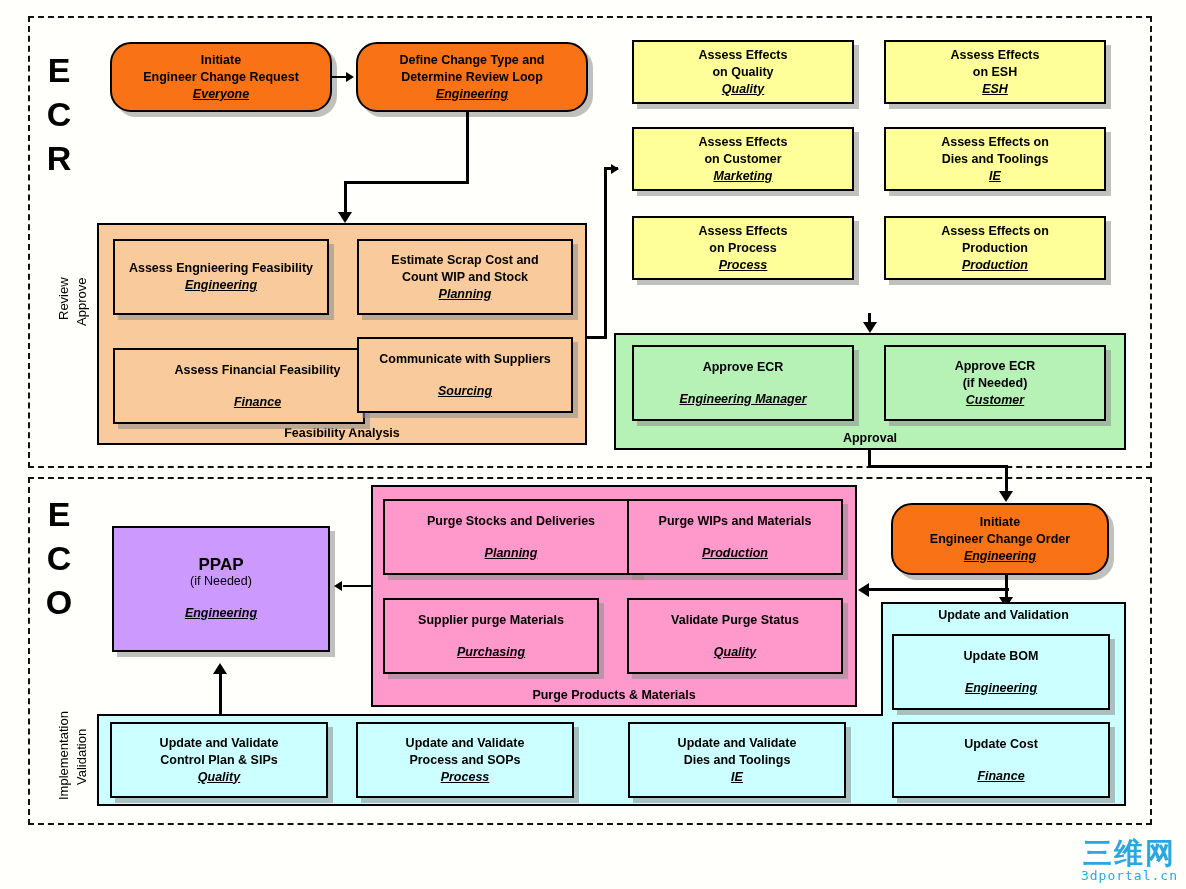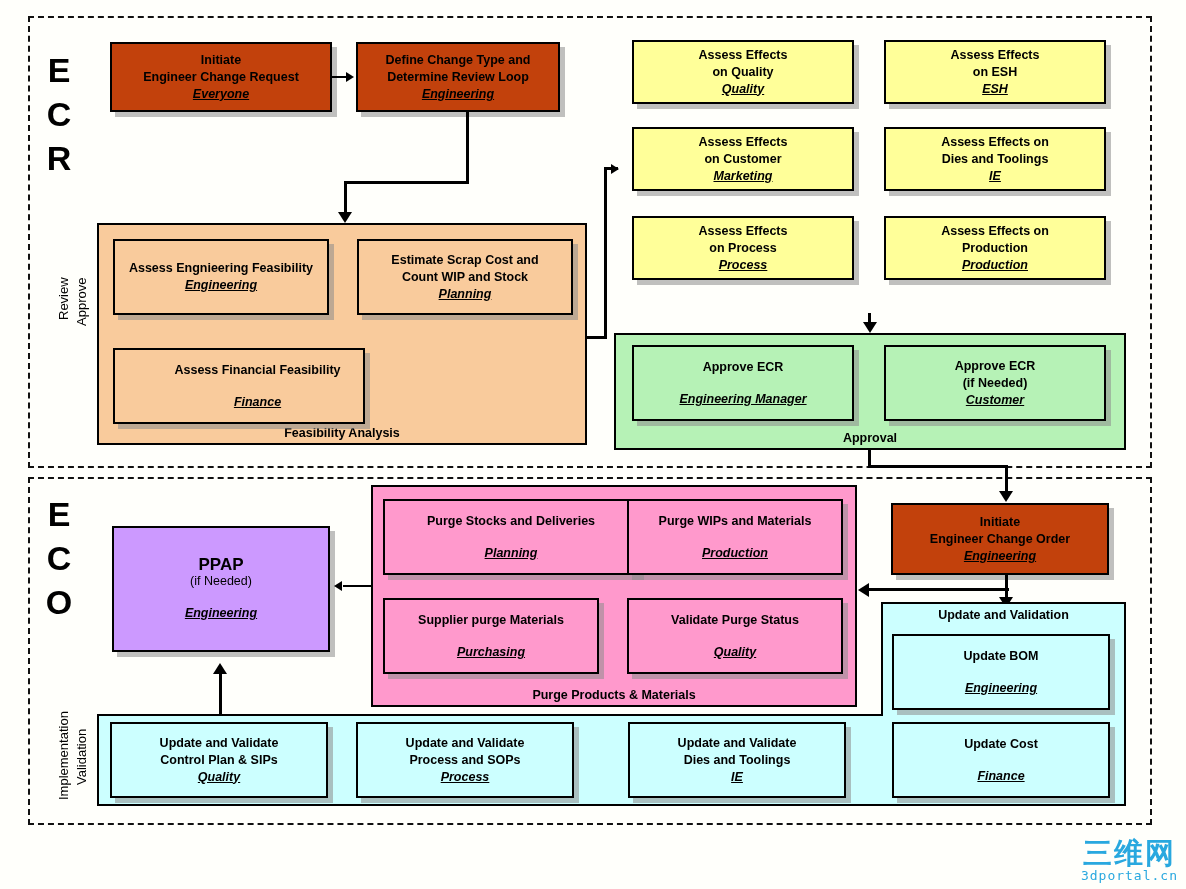--- a/index.html
+++ b/index.html
@@ -89,21 +89,21 @@
   .group.title-bottom > .group-title{bottom:3px;}
   .group.title-top > .group-title{top:4px;}
 
   
   .fill-yellow{background:#ffff99;}
   .fill-orange{background:#f9cb9c;}
   .fill-green {background:#b6f2b6;}
   .fill-pink  {background:#ff99cc;}
   .fill-cyan  {background:#ccffff;}
   .fill-purple{background:#cc99ff;}
-  .fill-white {background:#c2410c;}
+  .fill-white {background:#f97316;border-radius:21px;}
 
   
   .ln-h,.ln-v{position:absolute;background:#000;}
   .ln-h{height:3px;}
   .ln-v{width:3px;}
   .arrow{position:absolute;width:0;height:0;}
   .arrow.down {border-left:7px solid transparent;border-right:7px solid transparent;border-top:11px solid #000;}
   .arrow.up   {border-left:7px solid transparent;border-right:7px solid transparent;border-bottom:11px solid #000;}
   .arrow.right{border-top:7px solid transparent;border-bottom:7px solid transparent;border-left:11px solid #000;}
   .arrow.left {border-top:7px solid transparent;border-bottom:7px solid transparent;border-right:11px solid #000;}
@@ -161,21 +161,21 @@
 
   <div class="vlabel" style="left:56px;top:800px;">Implementation</div>
   <div class="vlabel" style="left:74px;top:785px;">Validation</div>
 
   <div class="node fill-white" style="left:110px;top:42px;width:222px;height:70px;">
     <span class="ln">Initiate</span>
     <span class="ln">Engineer Change Request</span>
     <span class="owner">Everyone</span>
   </div>
 
-  <div class="node fill-white" style="left:356px;top:42px;width:204px;height:70px;">
+  <div class="node fill-white" style="left:356px;top:42px;width:232px;height:70px;">
     <span class="ln">Define Change Type and</span>
     <span class="ln">Determine Review Loop</span>
     <span class="owner">Engineering</span>
   </div>
 
   <div class="ln-h thin" style="left:332px;top:76px;width:16px;"></div>
   <div class="arrow thin right" style="left:346px;top:72px;"></div>
 
   <div class="ln-v" style="left:466px;top:112px;height:72px;"></div>
   <div class="ln-h" style="left:344px;top:181px;width:125px;"></div>
@@ -195,20 +195,24 @@
     <span class="ln">Estimate Scrap Cost and</span>
     <span class="ln">Count WIP and Stock</span>
     <span class="owner">Planning</span>
   </div>
 
   <div class="node fill-orange" style="left:113px;top:348px;width:252px;height:76px;padding-left:41px;">
     <span class="ln">Assess Financial Feasibility</span>
     <span class="owner gap">Finance</span>
   </div>
 
+  <div class="node fill-orange" style="left:357px;top:337px;width:216px;height:76px;">
+    <span class="ln">Communicate with Suppliers</span>
+    <span class="owner gap">Sourcing</span>
+  </div>
 
   <div class="ln-h" style="left:585px;top:336px;width:22px;"></div>
   <div class="ln-v" style="left:604px;top:167px;height:172px;"></div>
   <div class="ln-h" style="left:604px;top:167px;width:14px;"></div>
   <div class="arrow thin right" style="left:611px;top:164px;"></div>
 
 
   <div class="node fill-yellow" style="left:632px;top:40px;width:222px;height:64px;">
     <span class="ln">Assess Effects</span>
     <span class="ln">on Quality</span>

